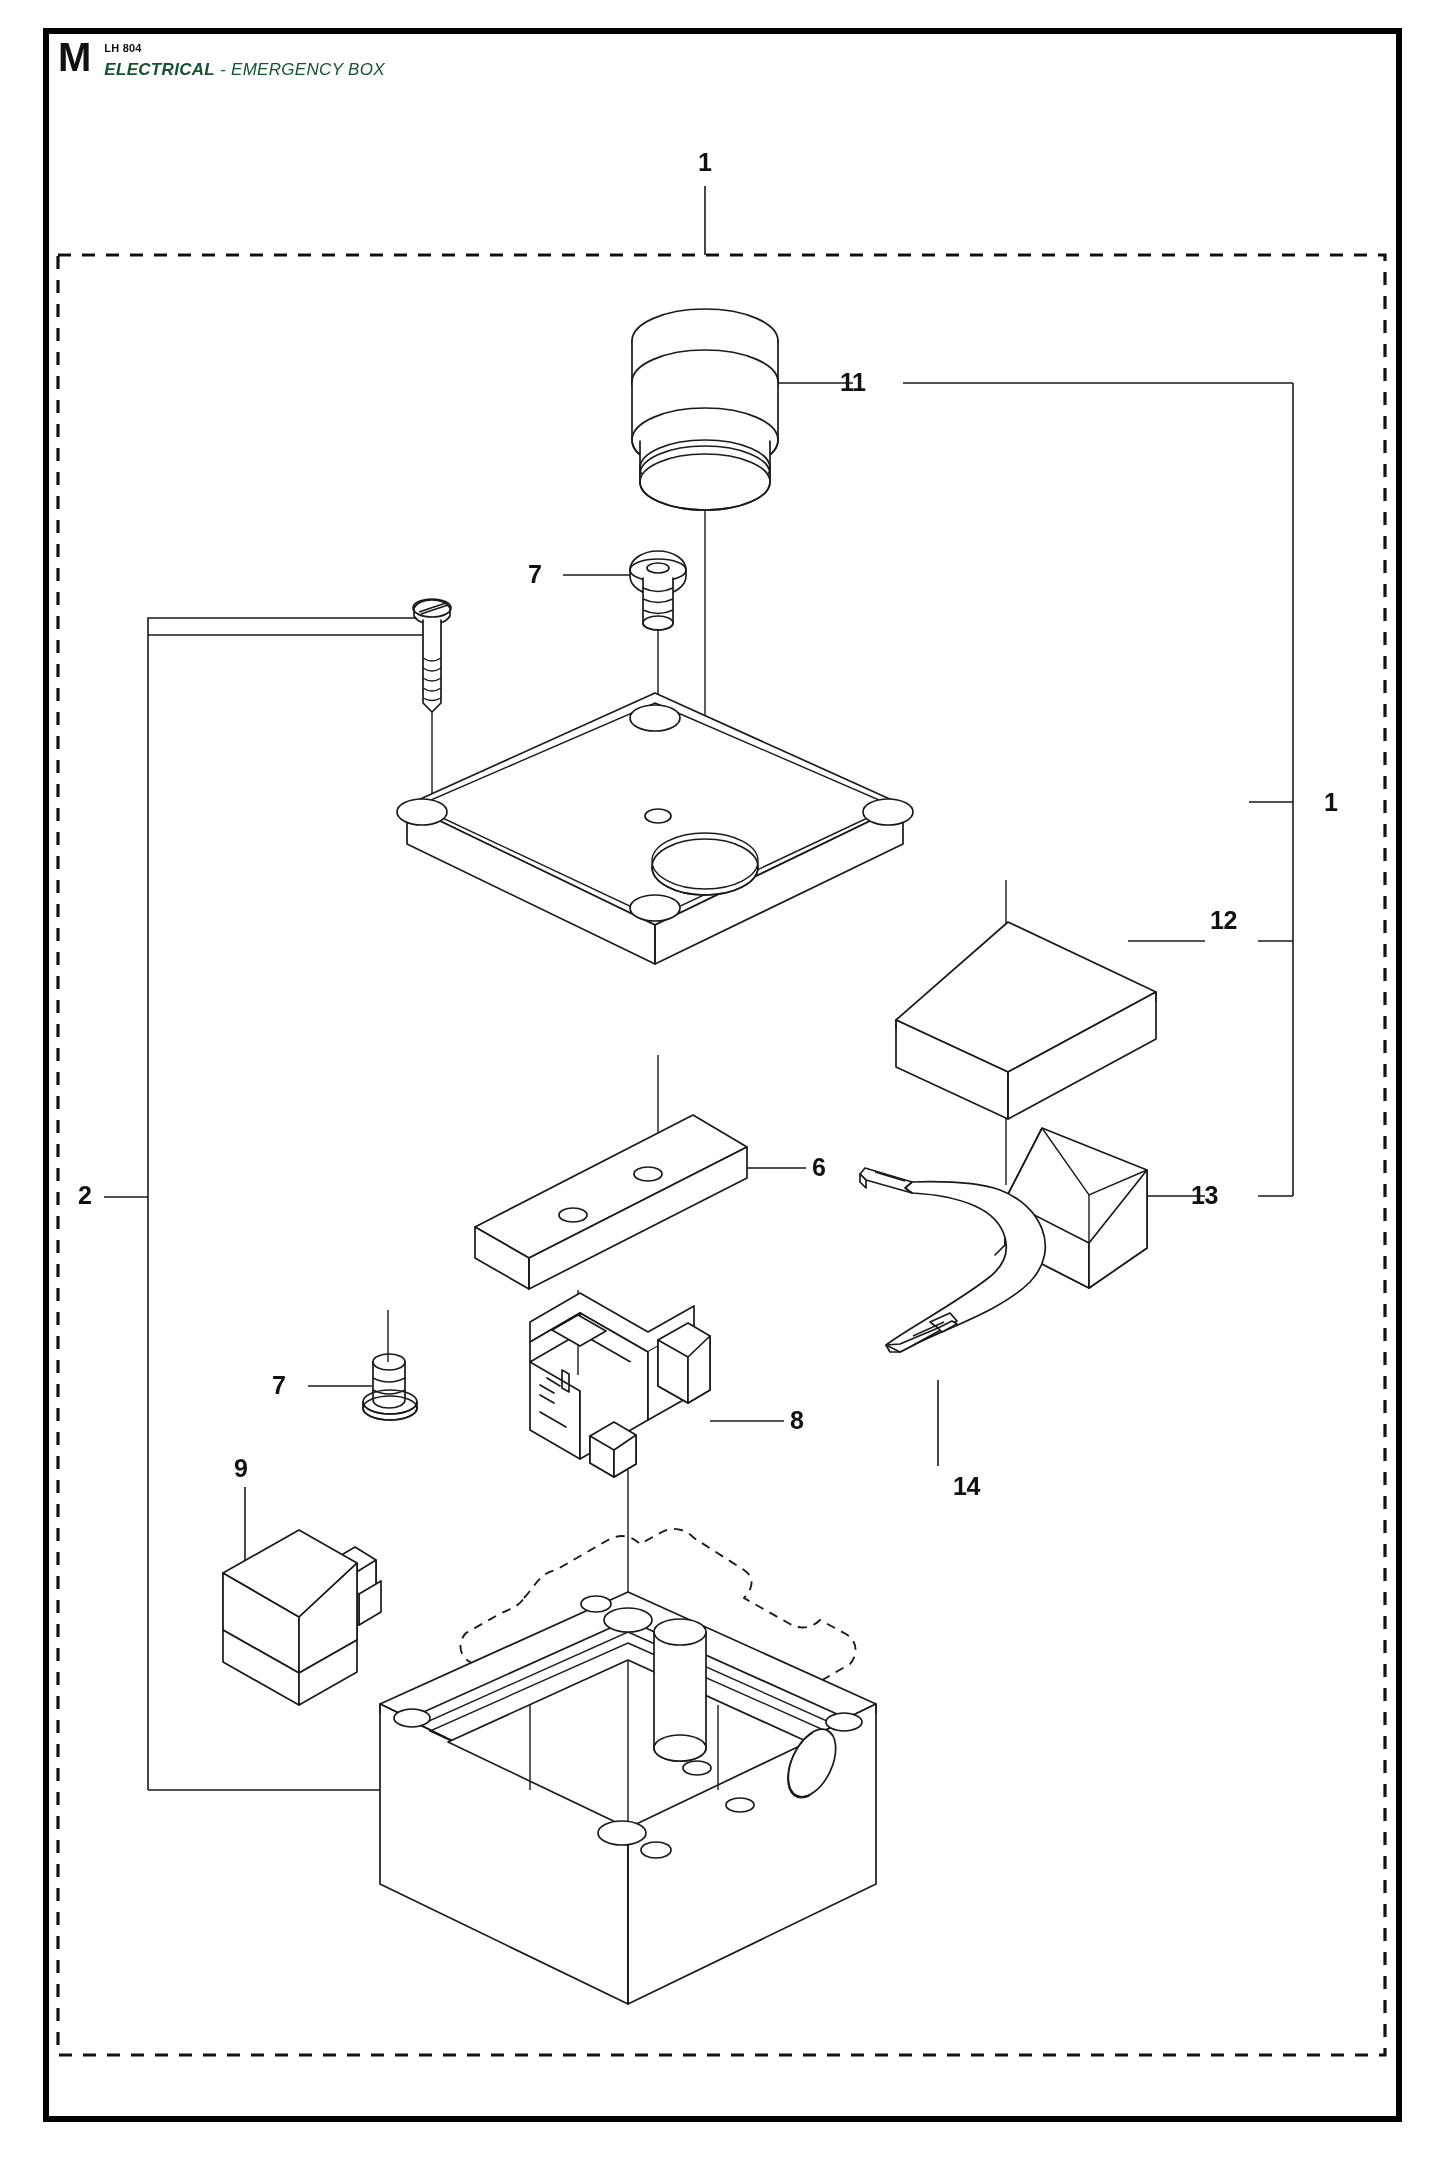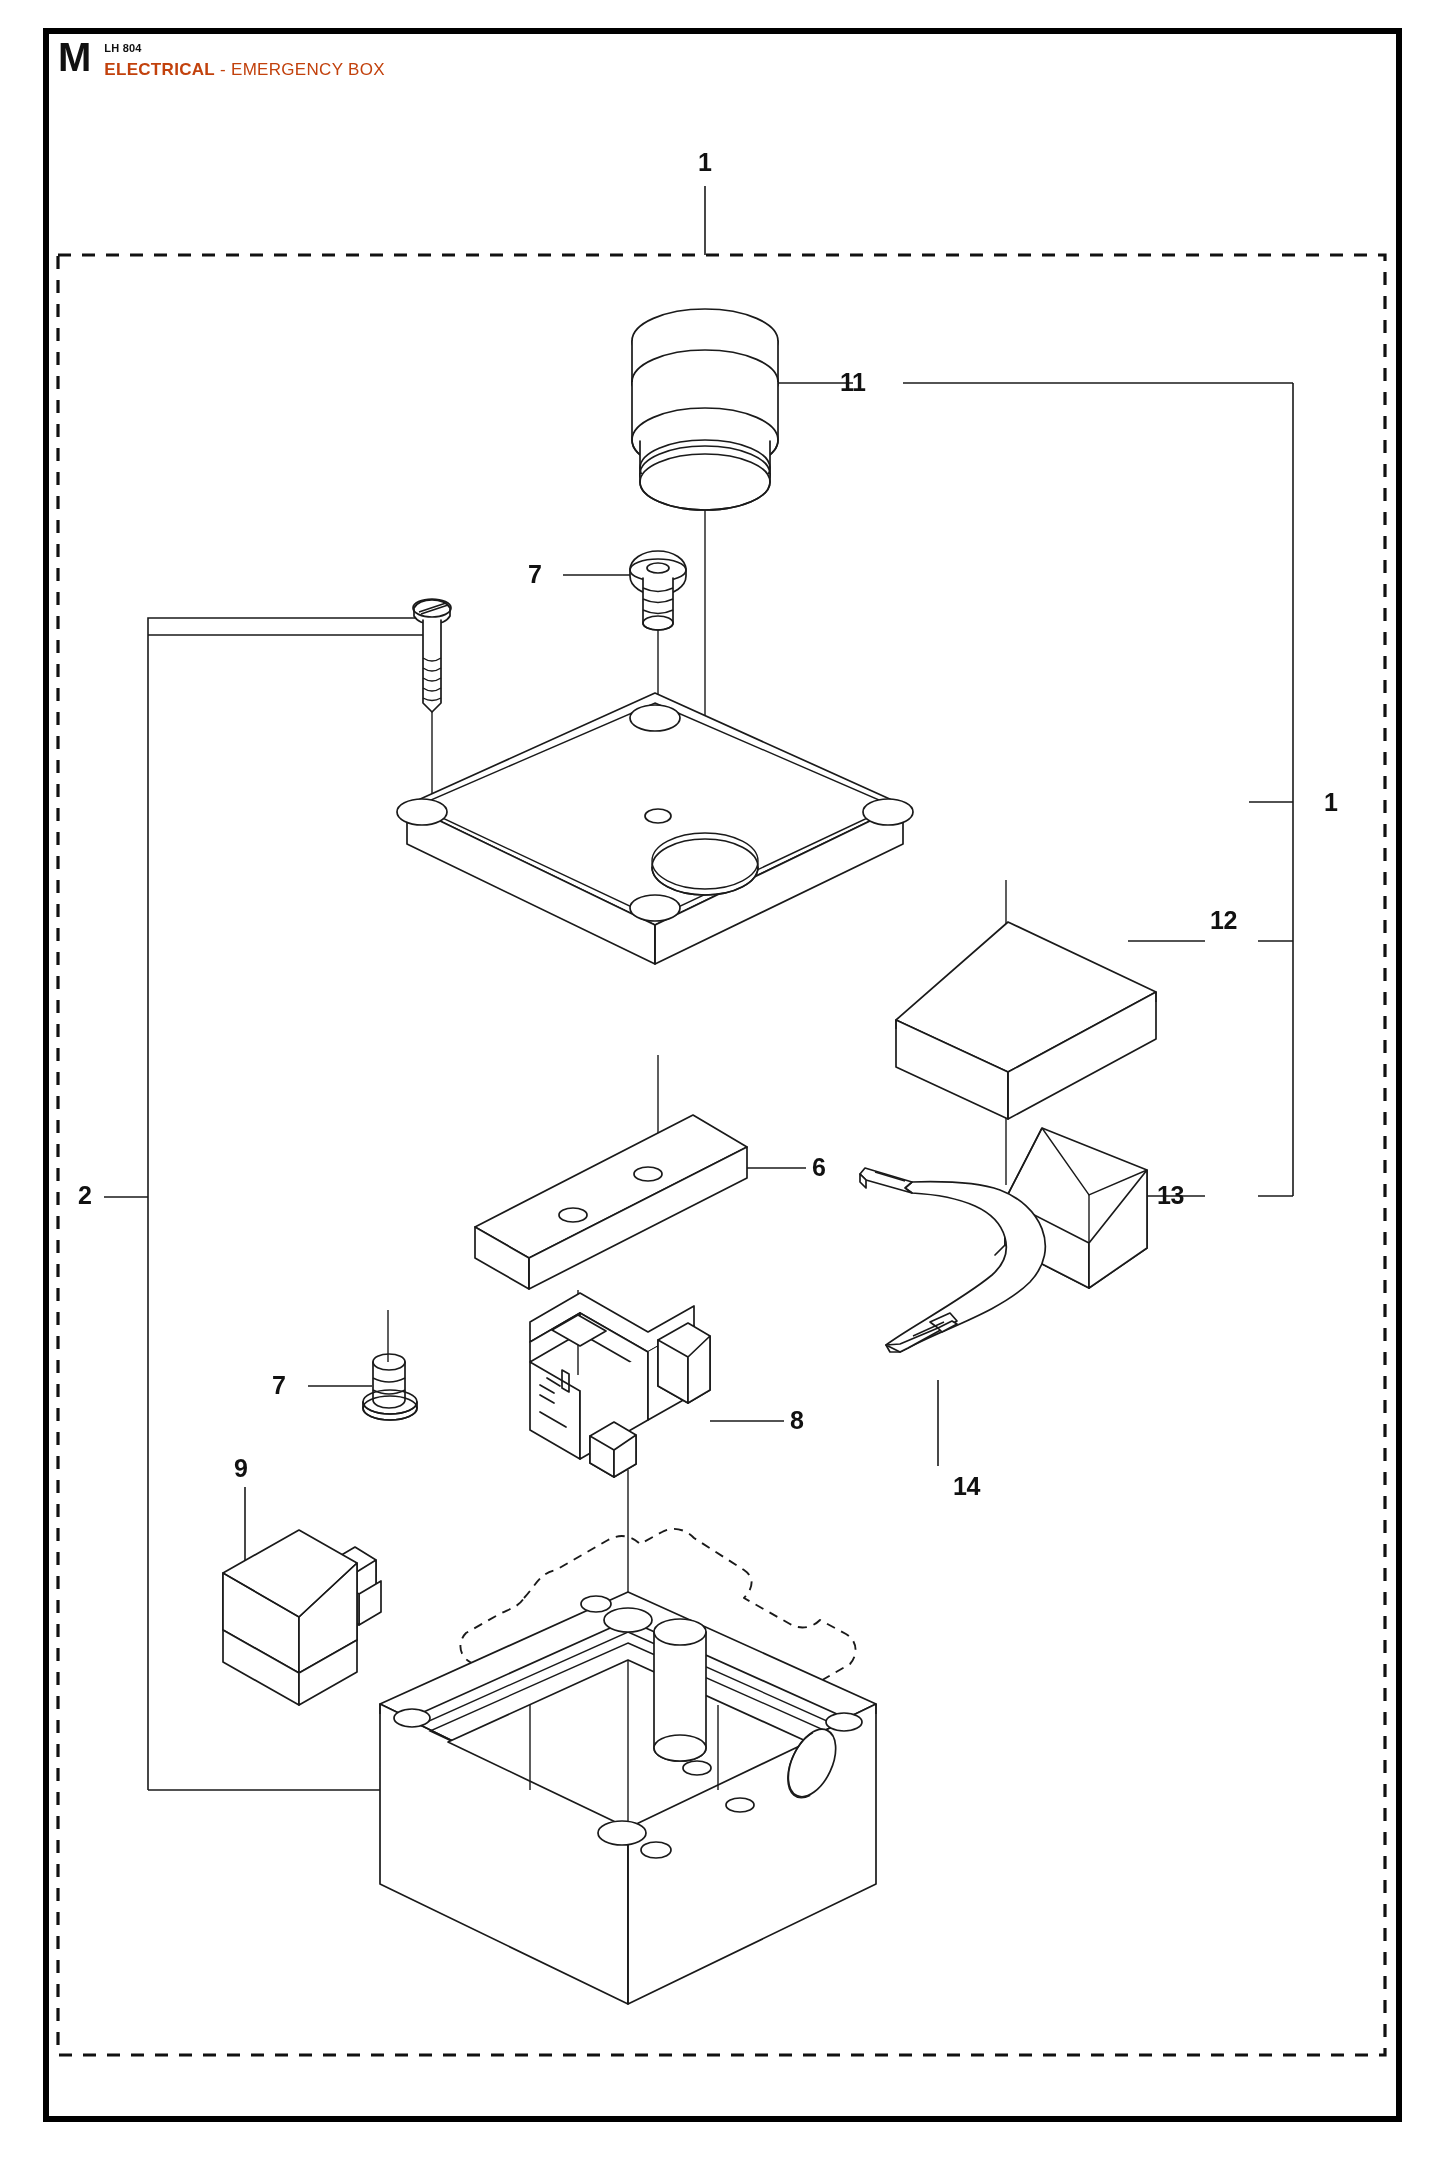--- a/index.html
+++ b/index.html
@@ -14,21 +14,21 @@
 
   
   #header{position:absolute;left:58px;top:36px;display:flex;align-items:flex-start;}
   #mletter{
     font-size:40px;font-weight:bold;line-height:38px;
     font-family:"Liberation Sans", sans-serif;
     color:#111;letter-spacing:-1px;margin-right:14px;margin-top:2px;
   }
   #titles{padding-top:3px;}
   .t-model{font-size:11px;font-weight:bold;letter-spacing:.2px;color:#111;line-height:19px;}
-  .t-sect{font-size:17px;letter-spacing:.3px;color:#c2410c;line-height:21px;margin-top:1px;white-space:nowrap;}
+  .t-sect{font-size:17px;letter-spacing:.3px;color:#14532d;line-height:21px;margin-top:1px;white-space:nowrap;font-style:italic;}
   .t-sect .b{font-weight:bold;}
   .t-sect .n{font-weight:normal;}
 
   
   .lbl{
     position:absolute;font-size:25px;font-weight:bold;color:#111;
     font-family:"Liberation Sans", sans-serif;line-height:25px;
     letter-spacing:-0.5px;
   }
 </style>
@@ -325,16 +325,16 @@
   <div class="lbl" style="left:698px;top:150px;">1</div>
   <div class="lbl" style="left:78px;top:1183px;">2</div>
   <div class="lbl" style="left:812px;top:1155px;">6</div>
   <div class="lbl" style="left:528px;top:562px;">7</div>
   <div class="lbl" style="left:272px;top:1373px;">7</div>
   <div class="lbl" style="left:790px;top:1408px;">8</div>
   <div class="lbl" style="left:234px;top:1456px;">9</div>
   <div class="lbl" style="left:1324px;top:790px;">1</div>
   <div class="lbl" style="left:840px;top:370px;">11</div>
   <div class="lbl" style="left:1210px;top:908px;">12</div>
-  <div class="lbl" style="left:1157px;top:1183px;">13</div>
+  <div class="lbl" style="left:1191px;top:1183px;">13</div>
   <div class="lbl" style="left:953px;top:1474px;">14</div>
 
 </div>
 
 </body></html>

